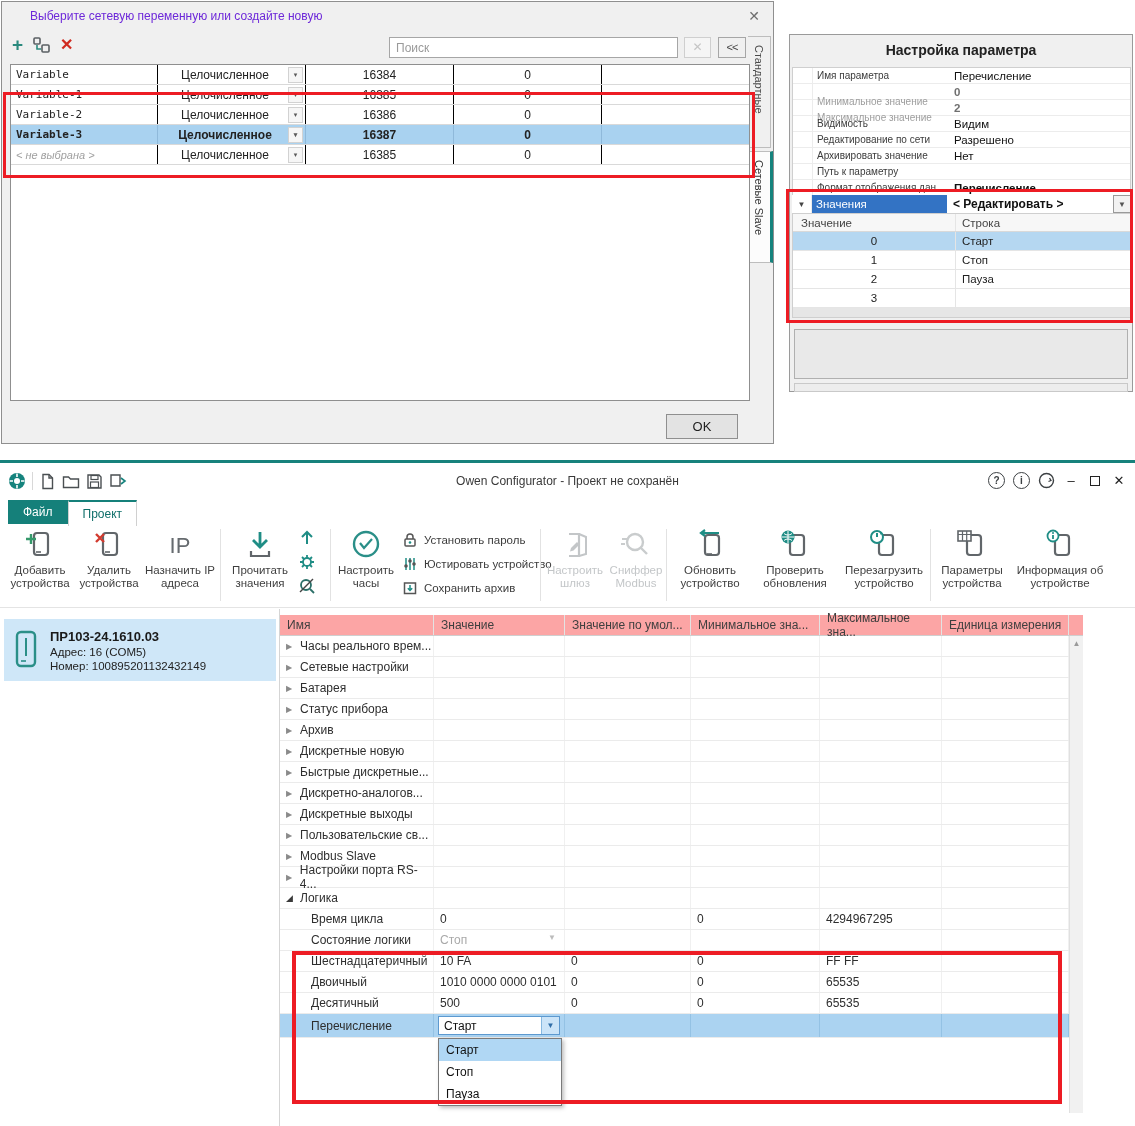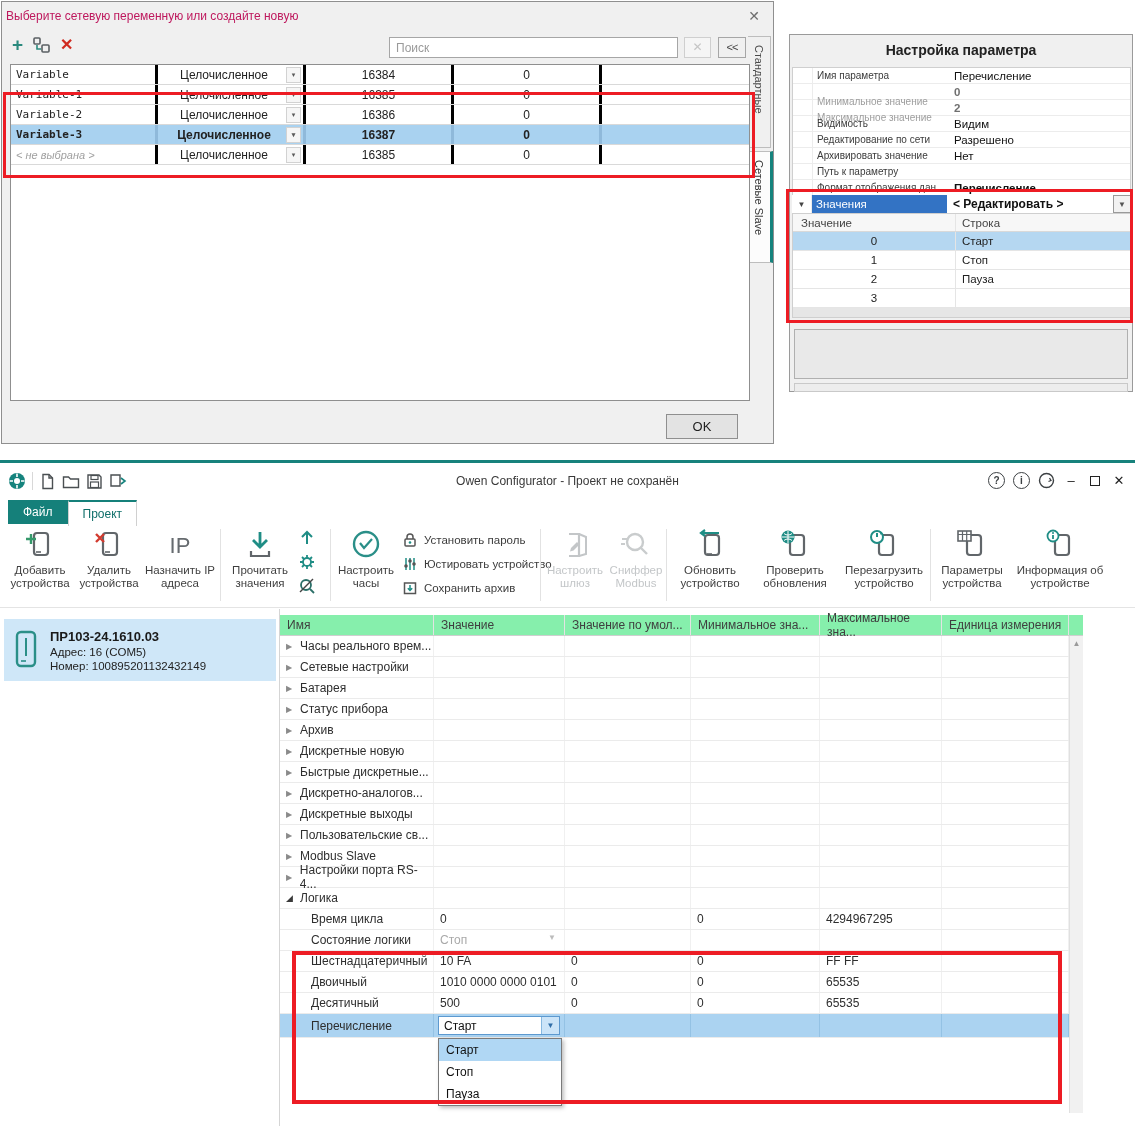--- a/index.html
+++ b/index.html
@@ -2,37 +2,37 @@
 <html><head>
 <meta charset="utf-8">
 <style>
   * { box-sizing: border-box; margin: 0; padding: 0; }
   html,body { width:1135px; height:1126px; background:#fff; font-family:"Liberation Sans", sans-serif; position:relative; overflow:hidden; }
   .abs { position:absolute; }
   svg { display:block; }
 
   
   .dialog { left:1px; top:1px; width:773px; height:443px; background:#f0f0f0; border:1px solid #8f8f8f; }
-  .dlg-title { position:absolute; left:4px; top:7px; font-size:12px; color:#be185d; }
+  .dlg-title { position:absolute; left:28px; top:7px; font-size:12px; color:#6d28d9; }
   .dlg-close { position:absolute; right:10px; top:5px; font-size:14px; color:#6e6e6e; width:18px; height:18px; text-align:center; line-height:18px; cursor:pointer; }
   .dlg-tools { position:absolute; left:10px; top:33px; display:flex; gap:9px; align-items:center; }
   .ico-add { color:#2a8a7e; font-size:19px; font-weight:bold; line-height:20px; }
   .ico-del { color:#d02b20; font-size:16px; font-weight:bold; line-height:20px; }
   .dlg-search { position:absolute; left:387px; top:35px; width:289px; height:21px; border:1px solid #a6a6a6; background:#fff; font-size:12px; padding:0 6px; font-family:"Liberation Sans", sans-serif; color:#333; }
   .dlg-search::placeholder { color:#9a9a9a; }
   .btn-clear { position:absolute; left:682px; top:35px; width:27px; height:21px; background:#f5f5f5; border:1px solid #cfcfcf; color:#c4c4c4; font-size:12px; text-align:center; line-height:19px; }
   .btn-collapse { position:absolute; left:716px; top:35px; width:28px; height:21px; background:#f0f0f0; border:1px solid #a6a6a6; color:#444; font-size:11px; text-align:center; line-height:19px; letter-spacing:-1px; }
   .tabstrip { position:absolute; left:746px; top:34px; width:26px; }
   .vtab { writing-mode:vertical-rl; font-size:11px; color:#4a4a4a; background:#f0f0f0; border:1px solid #bdbdbd; border-left:none; padding:8px 5px; margin-bottom:3px; min-height:112px; text-align:left; }
   .vtab.sel { background:#fcfcfc; border-right:3px solid #15837d; color:#333; }
   .dlg-table { position:absolute; left:8px; top:62px; width:740px; height:337px; background:#fff; border:1px solid #8f8f8f; }
   .dth { display:flex; height:33px; background:#fbfbfb; border-bottom:1px solid #bdbdbd; }
   .dth .c { border-right:1px solid #d9d9d9; font-size:12px; color:#3d3d3d; display:flex; align-items:center; justify-content:center; text-align:center; line-height:13px; }
   .dlg-row { display:flex; height:20px; border-bottom:1px solid #d9d9d9; background:#fff; }
-  .dlg-row .c { border-right:3px solid #000000; font-size:12px; color:#222; display:flex; align-items:center; }
+  .dlg-row .c { border-right:1px solid #000000; font-size:12px; color:#222; display:flex; align-items:center; }
   .c.dc1 { width:147px; } .c.dc2 { width:148px; } .c.dc3 { width:148px; } .c.dc4 { width:148px; } .c.dc5 { flex:1; border-right:none; }
   .dlg-row .dc1 { font-family:"DejaVu Sans Mono", monospace; font-size:11px; padding-left:5px; }
   .dlg-row .dc2 { justify-content:space-between; padding-left:4px; }
   .dlg-row .dc2 .tval { flex:1; text-align:center; }
   .dlg-row .dc3, .dlg-row .dc4 { justify-content:center; }
   .combo-arrow { width:15px; height:16px; border:1px solid #d2d2d2; background:#f6f6f6; color:#5a5a5a; font-size:7px; display:flex; align-items:center; justify-content:center; margin-right:2px; }
   .dlg-row.sel { background:#a9d2f0; font-weight:bold; }
   .dlg-row.sel .c { border-right-color:#8fb9da; }
   .dlg-row.ph .dc1 { font-family:"Liberation Sans", sans-serif; font-style:italic; color:#a0a0a0; }
   .ok-btn { position:absolute; left:664px; top:412px; width:72px; height:25px; background:#e3e3e3; border:1px solid #8f8f8f; font-size:13px; color:#222; text-align:center; line-height:23px; }
@@ -88,21 +88,21 @@
   .bigbtn.dis .blbl { color:#c3c6c8; }
   .smallbtn { position:absolute; display:flex; align-items:center; gap:6px; font-size:11.5px; color:#3c3c3c; }
   .minibtn { position:absolute; }
   .devpanel { position:absolute; left:0; top:146px; width:280px; height:520px; background:#fff; border-right:1px solid #d5d5d5; }
   .devitem { position:absolute; left:4px; top:10px; width:272px; height:62px; background:#cfe7f8; display:flex; align-items:center; }
   .devicon { margin-left:10px; }
   .devtext { margin-left:12px; }
   .devname { font-size:13px; font-weight:bold; color:#1a1a1a; }
   .devline { font-size:11.5px; color:#222; margin-top:2px; }
   .ptable { position:absolute; left:280px; top:152px; width:803px; }
-  .mth { display:flex; height:21px; border-bottom:1px solid #cfcfcf; background:#86efac; }
+  .mth { display:flex; height:21px; border-bottom:1px solid #cfcfcf; background:#fca5a5; }
   .mth .c { font-size:12px; color:#3f3f3f; display:flex; align-items:center; padding-left:7px; border-right:1px solid #e3e3e3; }
   .c.mc1 { width:154px; } .c.mc2 { width:131px; } .c.mc3 { width:126px; } .c.mc4 { width:129px; } .c.mc5 { width:122px; } .c.mc6 { width:127px; } .c.mc7 { flex:1; border-right:none; }
   .prow { display:flex; height:21px; border-bottom:1px solid #ebebeb; background:#fff; }
   .prow .c { border-right:1px solid #f0f0f0; font-size:12px; color:#2e2e2e; display:flex; align-items:center; }
   .prow .mc1 { padding-left:6px; }
   .arrow { font-size:8px; color:#8a8a8a; width:14px; }
   .arrow::before { content:"\25B6"; }
   .arrow.exp { color:#3a3a3a; font-size:9px; }
   .arrow.exp::before { content:"\25E2"; }
   .crow .mc1 { padding-left:31px; font-size:12px; color:#2e2e2e; }

